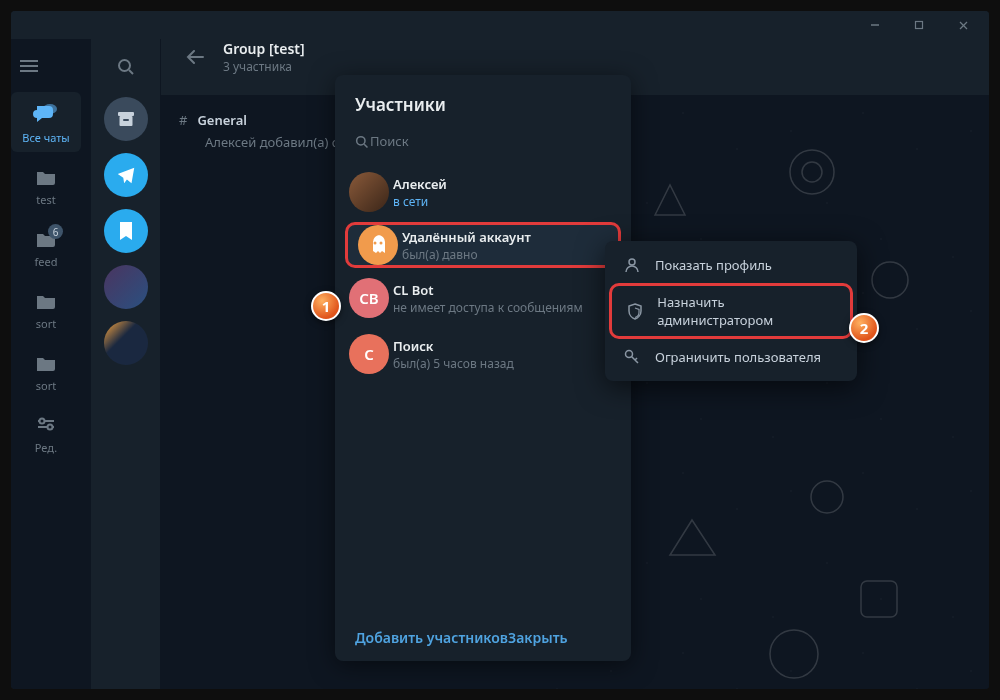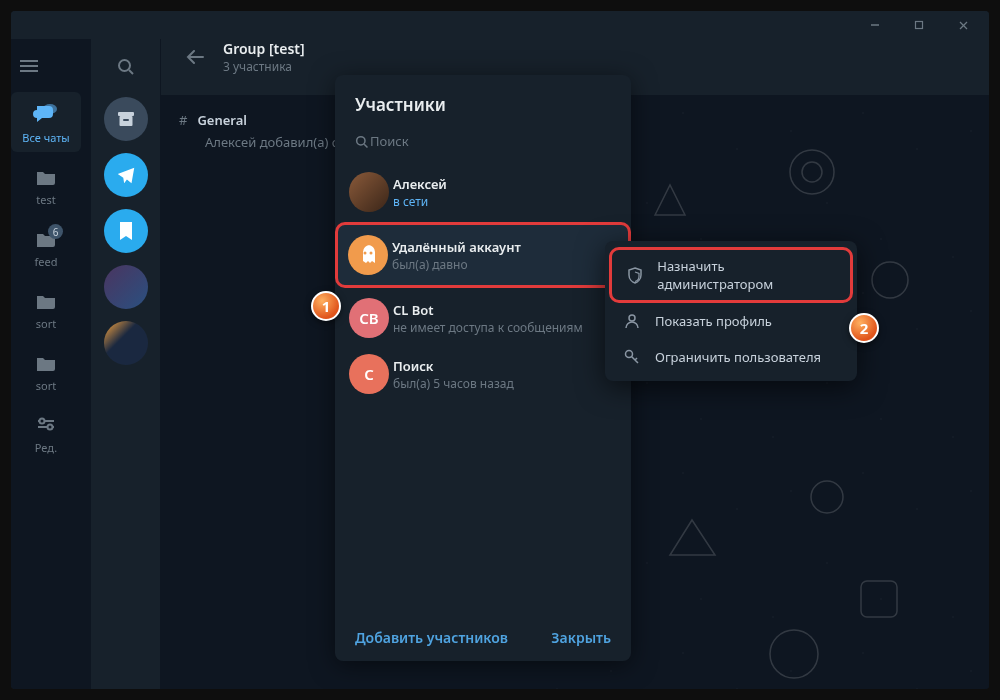--- a/index.html
+++ b/index.html
@@ -32,31 +32,31 @@
 .hash{color:#6c7883}
 .chname{color:#c8d2dc;font-weight:600}
 .bgpat{position:absolute;left:324px;right:0;top:56px;bottom:0;background:#0e1621;overflow:hidden}
 .bgpat::before{content:"";position:absolute;inset:0;opacity:.18;background-image:radial-gradient(circle at 10% 10%,#fff2 1px,transparent 1px),radial-gradient(circle at 40% 30%,#fff2 1px,transparent 1px),radial-gradient(circle at 70% 20%,#fff2 1px,transparent 1px),radial-gradient(circle at 90% 60%,#fff2 1px,transparent 1px),radial-gradient(circle at 20% 80%,#fff2 1px,transparent 1px),radial-gradient(circle at 60% 90%,#fff2 1px,transparent 1px);background-size:180px 180px}
 .bgpat svg{position:absolute;opacity:.15;stroke:#fff;fill:none}
 .dialog{position:absolute;left:324px;top:64px;width:296px;height:586px;background:#17212b;border-radius:8px;box-shadow:0 4px 24px rgba(0,0,0,.5);z-index:5;display:flex;flex-direction:column}
 .dhead{padding:18px 20px 8px;color:#e9edef;font-size:17px;font-weight:600}
 .dsearch{display:flex;align-items:flex-end;padding:8px 20px 14px;color:#6c7883;font-size:13px}
 .plist{flex:1;overflow:hidden}
 .prow{display:flex;align-items:center;padding:8px 14px;gap:4px}
-.prow.hl{background:#1e2c3a;border:3px solid #e23b3b;border-radius:10px;margin:2px 0;padding:10px 10px}
+.prow.hl{background:#1e2c3a;border:3px solid #e23b3b;border-radius:10px;margin:2px 10px;padding:0 10px}
 .pavatar{width:40px;height:40px;border-radius:50%;display:flex;align-items:center;justify-content:center;color:#fff;font-weight:600;font-size:15px;flex-shrink:0}
 .pavatar.del{background:#f19b4c}
 .pavatar.cb{background:#e17076}
 .pavatar.c{background:#e8715c}
 .pavatar.al{background:linear-gradient(135deg,#8a5a3a,#3a2518)}
 .pinfo{min-width:0}
 .pname{color:#e9edef;font-size:13px;font-weight:600;white-space:nowrap;overflow:hidden;text-overflow:ellipsis}
 .pstat{color:#6c7883;font-size:12px;white-space:nowrap;overflow:hidden;text-overflow:ellipsis}
 .pstat.online{color:#5eb5f7}
-.dfoot{display:flex;justify-content:space-between;padding:14px 20px;color:#4fa3e0;font-size:14px;font-weight:600}
+.dfoot{display:flex;padding:14px 20px;color:#4fa3e0;font-size:14px;font-weight:600}
 .ctxmenu{position:absolute;left:594px;top:230px;width:252px;background:#17212b;border-radius:8px;box-shadow:0 6px 28px rgba(0,0,0,.6);z-index:6;padding:6px 0}
 .ctxitem{display:flex;align-items:center;gap:14px;padding:9px 18px;color:#c8d2dc;font-size:13px}
 .ctxitem .ci{width:18px;height:18px;display:flex;align-items:center;justify-content:center;color:#8a96a3}
 .ctxitem.hl{border:3px solid #e23b3b;border-radius:10px;margin:0 4px;padding:7px 14px}
 .num-badge{position:absolute;width:30px;height:30px;border-radius:50%;background:radial-gradient(circle at 35% 30%,#ffb060,#e0541b 70%);border:2px solid #fff;display:flex;align-items:center;justify-content:center;color:#fff;font-weight:700;font-size:15px;z-index:10;box-shadow:0 2px 6px rgba(0,0,0,.5)}
 .nb1{left:300px;top:280px}
 .nb2{left:838px;top:302px}
 svg{display:block}
 </style>
 </head>
@@ -284,41 +284,41 @@
         </div>
       </div>
     </div>
     <div class="dfoot">
       <span>Добавить участников</span>
       <span>Закрыть</span>
     </div>
   </div>
 
   <div class="ctxmenu">
+    <div class="ctxitem">
+      <span class="ci">
+          <svg width="16" height="16" viewBox="0 0 16 16">
+            <circle cx="8" cy="5" r="3" fill="none" stroke="#8a96a3" stroke-width="1.5"></circle>
+            <path d="M2 15a6 6 0 0 1 12 0" fill="none" stroke="#8a96a3" stroke-width="1.5"></path>
+          </svg>
+        </span>
+      <span>Показать профиль</span>
+    </div>
     <div class="ctxitem hl">
       <span class="ci">
           <svg width="16" height="17" viewBox="0 0 16 17">
             <path d="M8 1l6 2v5c0 4-3 7-6 8-3-1-6-4-6-8V3z" fill="none" stroke="#8a96a3" stroke-width="1.5"></path>
             <path d="M8 5l4 1.5v3c0 2.5-2 4.5-4 5" fill="none" stroke="#8a96a3" stroke-width="1.2"></path>
           </svg>
         </span>
       <span>Назначить администратором</span>
     </div>
     <div class="ctxitem">
       <span class="ci">
           <svg width="16" height="16" viewBox="0 0 16 16">
-            <circle cx="8" cy="5" r="3" fill="none" stroke="#8a96a3" stroke-width="1.5"></circle>
-            <path d="M2 15a6 6 0 0 1 12 0" fill="none" stroke="#8a96a3" stroke-width="1.5"></path>
-          </svg>
-        </span>
-      <span>Показать профиль</span>
-    </div>
-    <div class="ctxitem">
-      <span class="ci">
-          <svg width="16" height="16" viewBox="0 0 16 16">
             <circle cx="5" cy="5" r="3.5" fill="none" stroke="#8a96a3" stroke-width="1.5"></circle>
             <path d="M7.5 7.5L14 14M11 11l2-2" stroke="#8a96a3" stroke-width="1.5" fill="none"></path>
           </svg>
         </span>
       <span>Ограничить пользователя</span>
     </div>
   </div>
 
   <div class="num-badge nb1">1</div>
   <div class="num-badge nb2">2</div>

